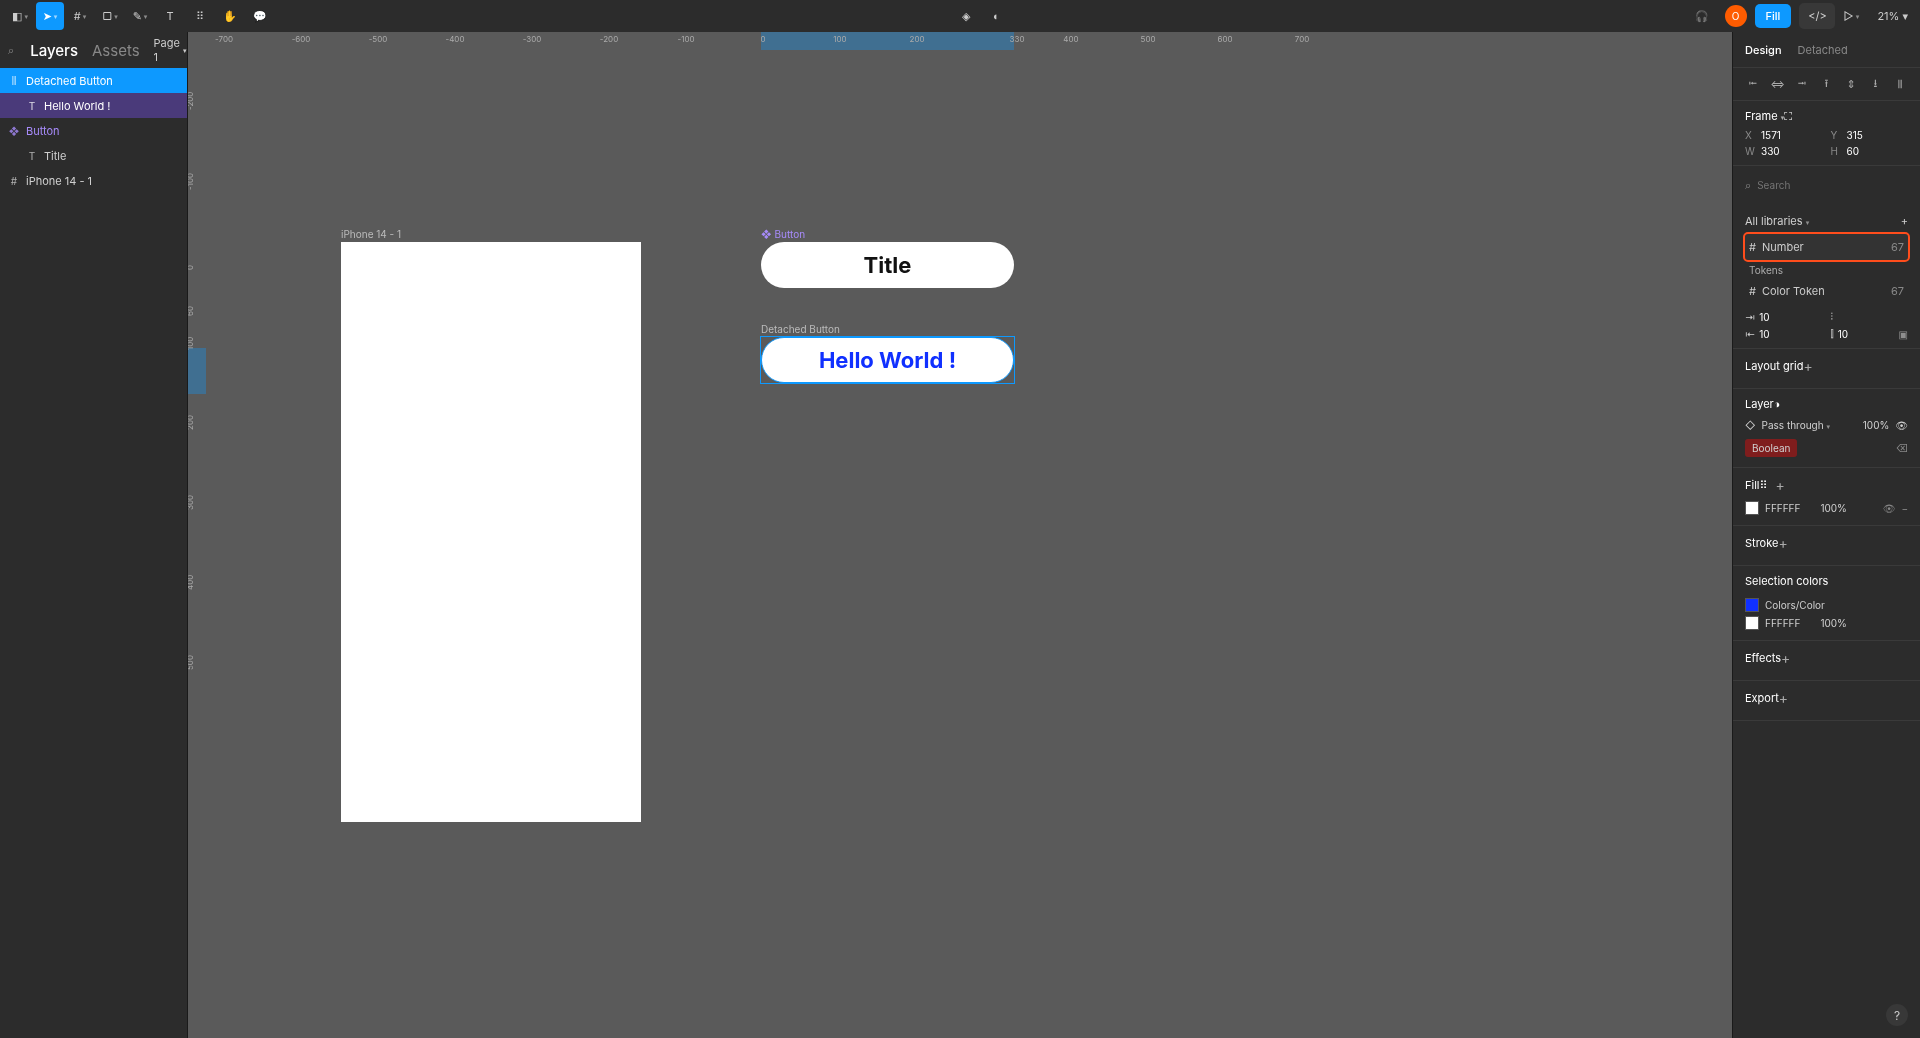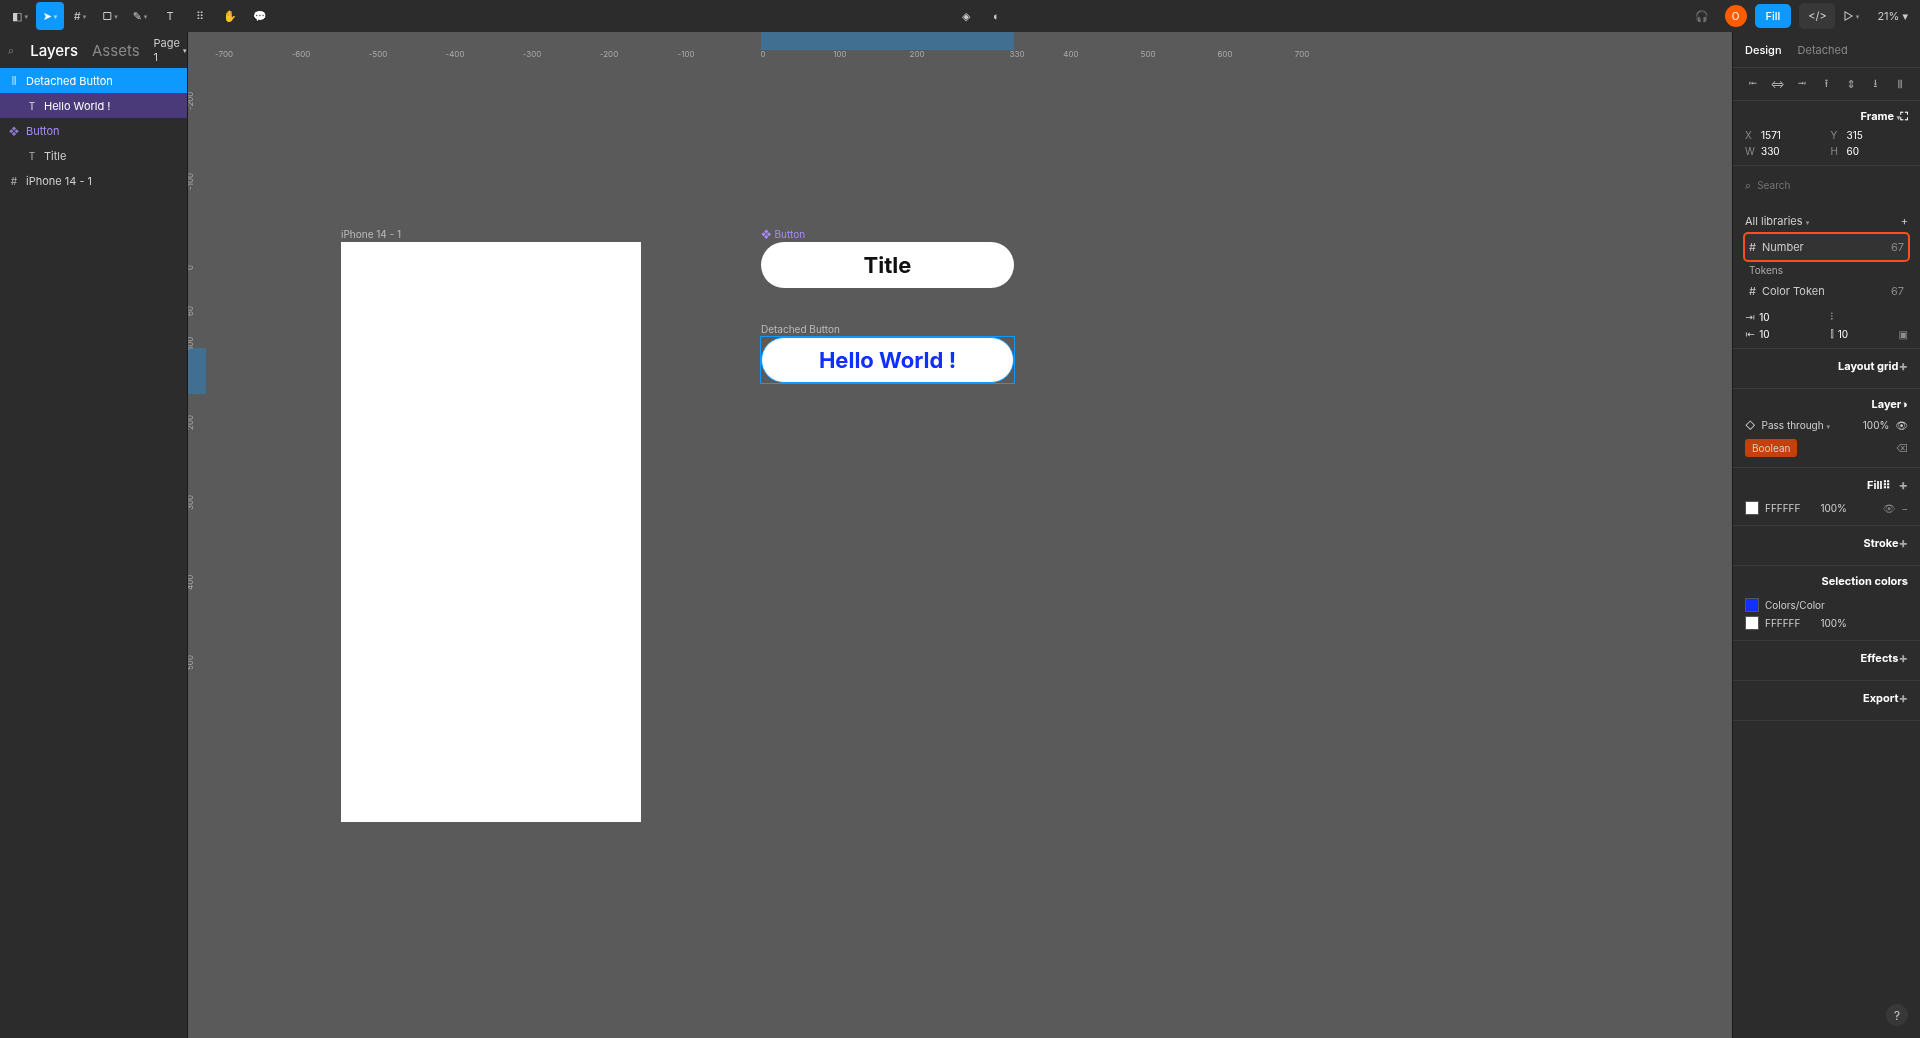--- a/index.html
+++ b/index.html
@@ -26,42 +26,42 @@
 .layer-row { height: 25px; display: flex; align-items: center; padding-left: 8px; gap: 6px; font-size: 11px; cursor: pointer; }
 .layer-row.depth1 { padding-left: 26px; }
 .layer-row.sel { background: #0d99ff; color: #fff; }
 .layer-row.sel-soft { background: #4a3a7a; color: #fff; }
 .layer-row .ic { width: 12px; height: 12px; display:flex; align-items:center; justify-content:center; font-size:10px; opacity:0.8;}
 .layer-row.comp { color: #a78bfa; }
 
 
 .canvas-wrap { position: absolute; left: 188px; right: 188px; top: 32px; bottom: 0; background: #5a5a5a; overflow: hidden; }
 .ruler-h { position: absolute; left: 18px; right: 0; top: 0; height: 18px; background: #5a5a5a; font-size: 8px; color: #aaa; }
-.ruler-h .tick { position: absolute; top: 2px; transform: translateX(-50%); margin-top: 15px; }
+.ruler-h .tick { position: absolute; top: 2px; transform: translateX(-50%); }
 .ruler-h .sel-range { position:absolute; top:0; height:18px; background:#0d99ff55; }
 .ruler-v { position: absolute; left: 0; top: 18px; bottom: 0; width: 18px; background: #5a5a5a; font-size: 8px; color: #aaa; }
 .ruler-v .tick { position: absolute; left: 2px; transform: translateY(-50%) rotate(-90deg); transform-origin: left center; white-space: nowrap; }
 .ruler-v .sel-range { position:absolute; left:0; width:18px; background:#0d99ff55; }
 .canvas { position: absolute; left: 18px; top: 18px; right: 0; bottom: 0; }
 .artboard-label { position: absolute; font-size: 10px; color: #bbb; }
 .artboard-label.comp { color: #a78bfa; display:flex; align-items:center; gap:3px;}
 .artboard { position: absolute; background: #fff; }
 .btn-pill { position: absolute; background: #fff; border-radius: 28px; display: flex; align-items: center; justify-content: center; font-size: 22px; font-weight: 700; color: #111; }
 .btn-pill.detached { color: #1030ff; border: 1px solid #0d99ff; }
 .sel-outline { position:absolute; border:1px solid #0d99ff; pointer-events:none; }
 
 
 .right-panel { position: absolute; right: 0; top: 32px; bottom: 0; width: 188px; background: #2c2c2c; border-left: 1px solid #1a1a1a; overflow-y: auto; }
 .right-tabs { height: 36px; display: flex; align-items: center; padding: 0 12px; gap: 16px; border-bottom: 1px solid #3a3a3a; }
 .right-tabs .tab { font-size: 11px; color: #888; cursor: pointer; }
 .right-tabs .tab.active { color: #fff; font-weight: 500; }
 .align-row { display: flex; justify-content: space-between; padding: 8px 12px; border-bottom: 1px solid #3a3a3a; }
 .align-row .ai { width: 16px; height: 16px; cursor: pointer; color:#aaa; display:flex; align-items:center; justify-content:center;}
 .section { padding: 8px 12px; border-bottom: 1px solid #3a3a3a; }
-.section-head { display: flex; align-items: center; justify-content: flex-end; font-size: 11px; font-weight: 700; color: #fff; margin-bottom: 6px; }
+.section-head { display: flex; align-items: center; justify-content: flex-start; font-size: 11px; font-weight: 400; color: #fff; margin-bottom: 6px; }
 .section-head .plus { color: #aaa; cursor: pointer; font-size:14px;}
 .prop-grid { display: grid; grid-template-columns: 1fr 1fr; gap: 4px 8px; }
 .prop-cell { display: flex; align-items: center; gap: 4px; font-size: 10px; }
 .prop-cell .lbl { color: #888; width: 12px; }
 .prop-cell .val { color: #fff; }
 .search-row { display:flex; align-items:center; gap:6px; padding:4px 0; color:#888;}
 .search-row input { background:transparent; border:none; color:#ccc; font-size:10px; outline:none; flex:1;}
 .lib-popup { position: relative; }
 .lib-head { display:flex; align-items:center; justify-content:space-between; font-size:11px; padding:6px 0;margin-top:12px;}
 .lib-item { display:flex; align-items:center; justify-content:space-between; padding:6px 4px; font-size:11px; cursor:pointer; border-radius:3px;}
@@ -321,21 +321,21 @@
         <span>Layer</span>
         <span class="ico">◑</span>
       </div>
     <div class="fill-row">
       <span class="ico">◇</span>
       <span><span>Pass through</span> <span style="font-size:7px;opacity:.6">▾</span></span>
       <span style="margin-left:auto"><span>100%</span></span>
       <span class="ico">👁</span>
     </div>
     <div class="fill-row" style="margin-top:4px;">
-      <span style="background:#c2410c;padding:3px 7px;border-radius:3px;">Boolean</span>
+      <span style="background:#7f1d1d;padding:3px 7px;border-radius:3px;">Boolean</span>
       <span class="row-icons">
           <span class="ico">⌫</span>
         </span>
     </div>
   </div>
 
   <div class="section">
     <div class="section-head">
         <span>Fill</span>
         <span style="display:flex;gap:8px;">

